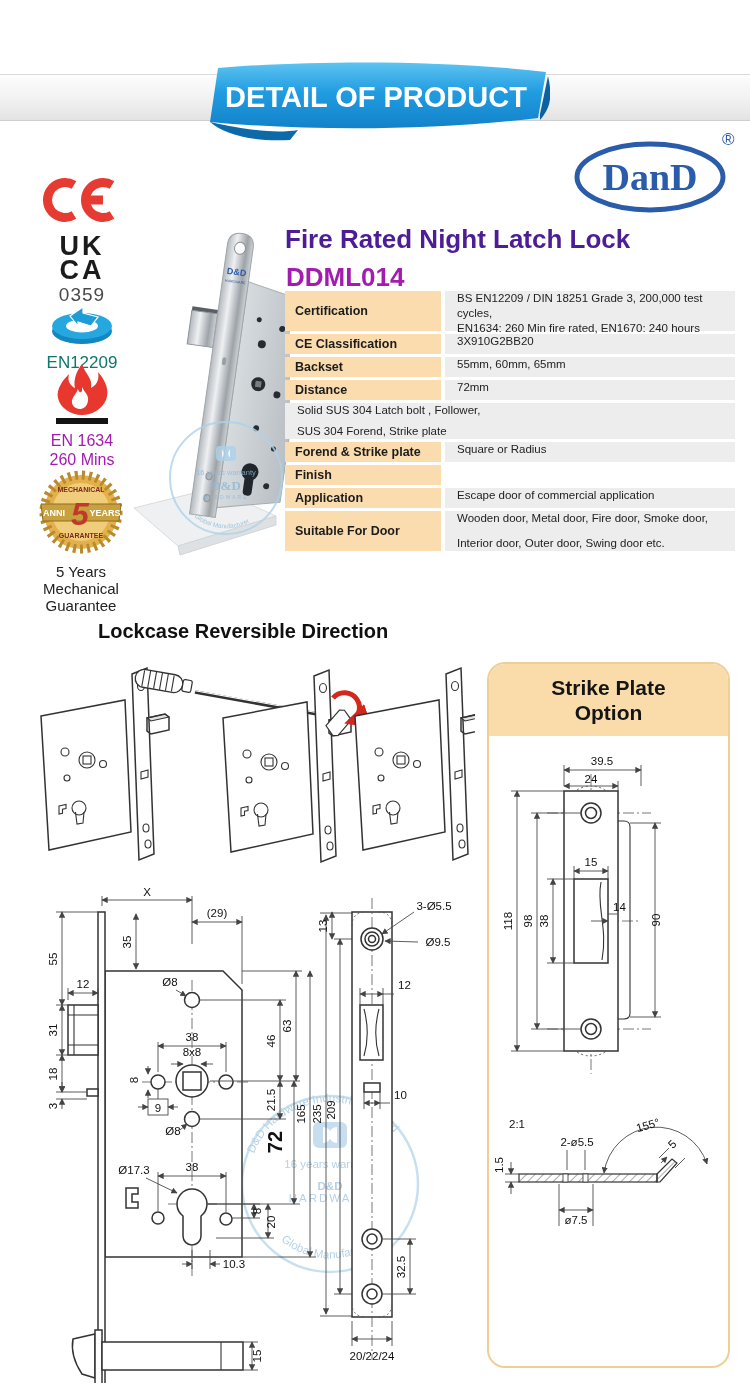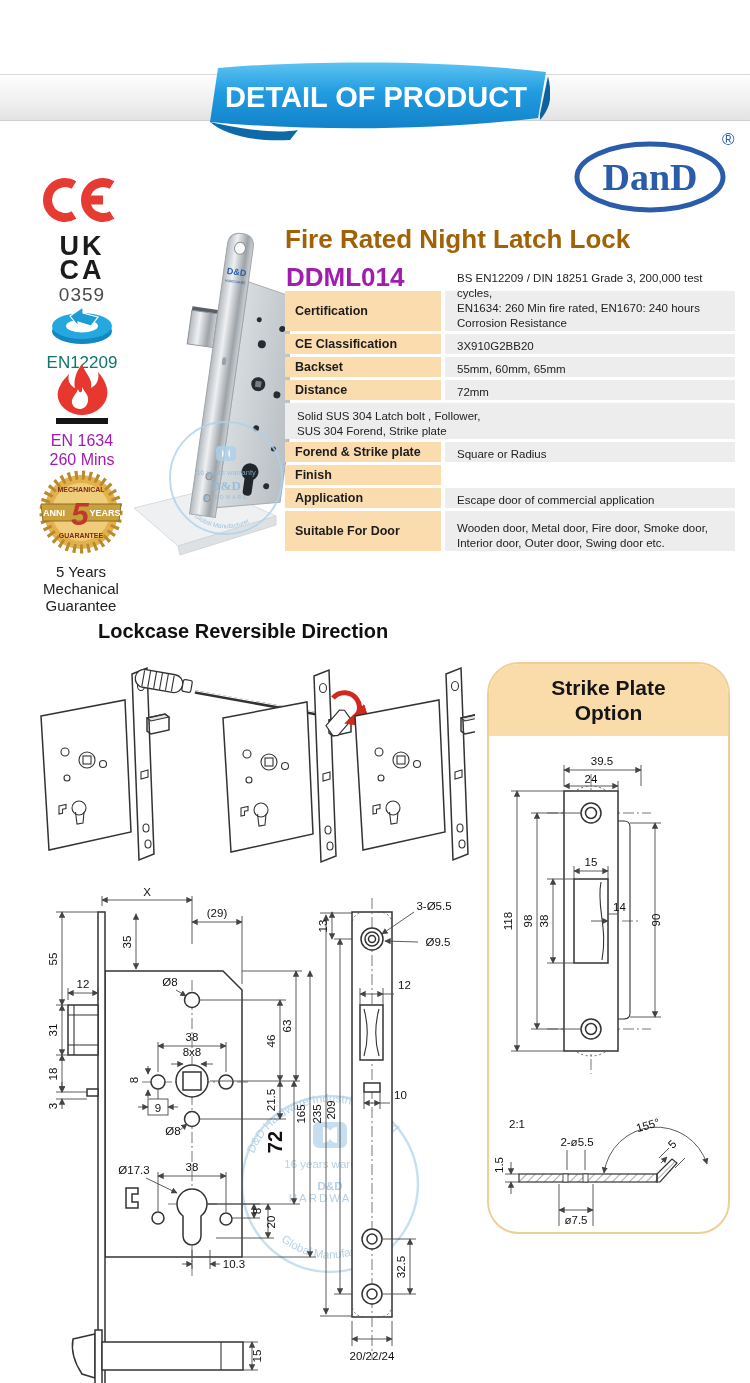--- a/index.html
+++ b/index.html
@@ -11,32 +11,32 @@
   .ribbon{position:absolute;left:200px;top:28px;width:350px;height:80px;}
   .logo{position:absolute;left:572px;top:93px;width:165px;height:88px;}
   
   .badge{position:absolute;text-align:center;}
   .ukca-letters{font-weight:bold;font-size:27px;letter-spacing:3px;line-height:24px;color:#1b1b1b;}
   .ukca-code{font-size:19px;color:#4a4a4a;margin-top:2px;letter-spacing:1px;}
   .icn-cap{font-size:17px;color:#0f766e;margin-top:1px;}
   .fire-cap{font-size:16px;color:#a21caf;line-height:19px;margin-top:3px;}
   .guar-cap{font-size:15px;color:#222;line-height:17px;margin-top:3px;}
   
-  .title{position:absolute;left:285px;top:190px;width:460px;font-size:26px;font-weight:bold;color:#a16207;}
+  .title{position:absolute;left:285px;top:190px;width:460px;font-size:26px;font-weight:bold;color:#4c1d95;}
   .model{position:absolute;left:286px;top:228px;font-size:26px;font-weight:bold;color:#a21caf;}
   .spec{position:absolute;left:285px;top:257px;width:450px;display:flex;flex-direction:column;gap:3px;}
   .trow{display:flex;gap:4px;}
   .tlabel{width:156px;background:#fbdcae;display:flex;align-items:center;padding-left:10px;
           font-weight:bold;font-size:12.5px;color:#1c1c1c;box-sizing:border-box;}
-  .tvalue{flex:1;background:#ededed;display:flex;flex-direction:column;justify-content:flex-end;
+  .tvalue{flex:1;background:#ededed;display:flex;flex-direction:column;justify-content:space-between;
           padding-left:12px;font-size:11.5px;color:#222;line-height:15px;box-sizing:border-box;}
   
   .sec-title{position:absolute;left:98px;top:586px;font-size:20px;font-weight:bold;color:#101010;}
-  .panel{position:absolute;left:487px;top:628px;width:243px;height:572px;border:2px solid #eecf96;
-         border-radius:32px;background:#fff;box-sizing:border-box;overflow:hidden;}
+  .panel{position:absolute;left:487px;top:628px;width:243px;height:706px;border:2px solid #eecf96;
+         border-radius:18px;background:#fff;box-sizing:border-box;overflow:hidden;}
   .panel-head{background:#fadcab;border-radius:15px 15px 0 0;height:72px;display:flex;flex-direction:column;
          align-items:center;justify-content:center;font-size:21px;font-weight:bold;color:#151515;line-height:25px;}
   
   .tech .o{fill:#fff;stroke:#333;stroke-width:1.5;}
   .tech .l{fill:none;stroke:#333;stroke-width:1.1;}
   .tech .d{fill:none;stroke:#4a4a4a;stroke-width:0.9;}
   .tech .c{fill:none;stroke:#555;stroke-width:0.8;stroke-dasharray:11 3 2 3;}
   .tech .h{fill:none;stroke:#555;stroke-width:0.9;stroke-dasharray:2 2.6;}
   .tech text{font-family:"Liberation Sans",sans-serif;font-size:11.5px;fill:#111;}
   .tech .big{font-size:20px;font-weight:bold;}

